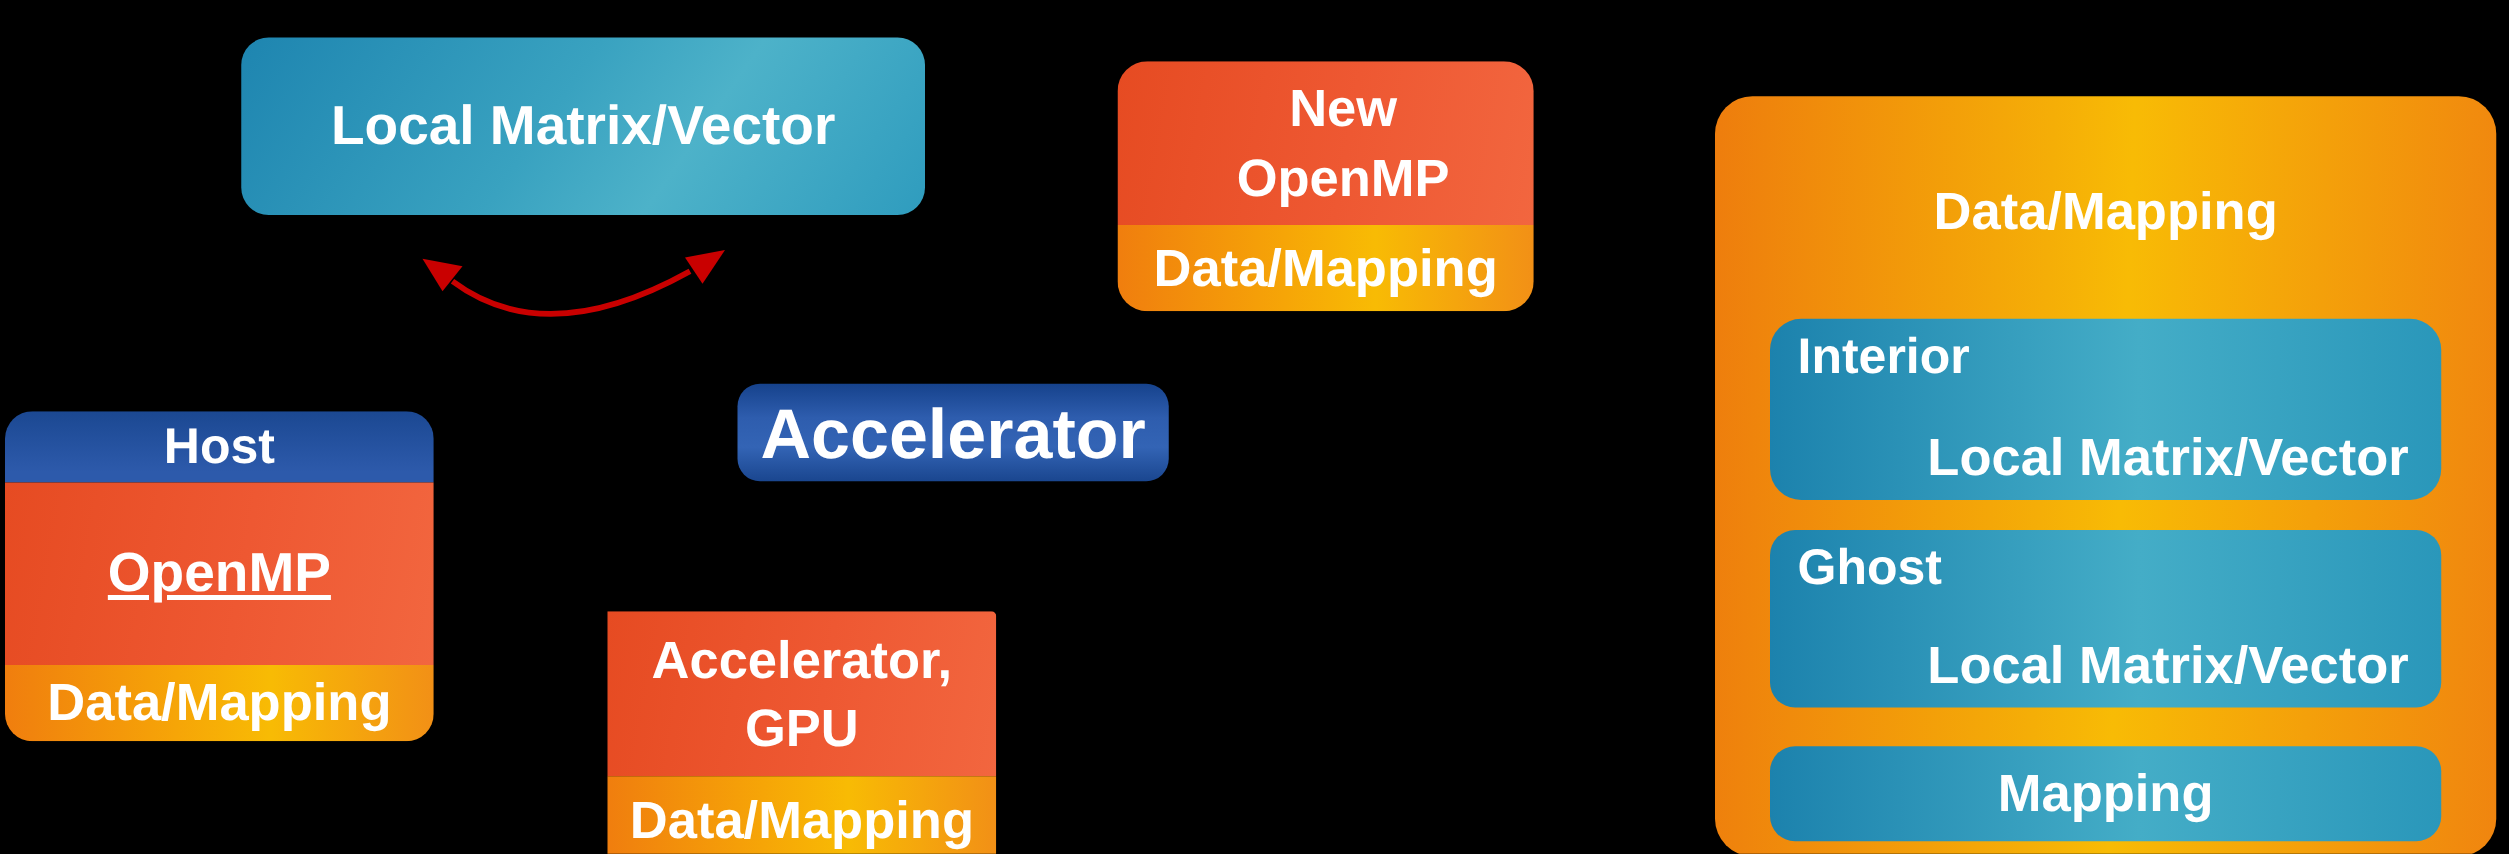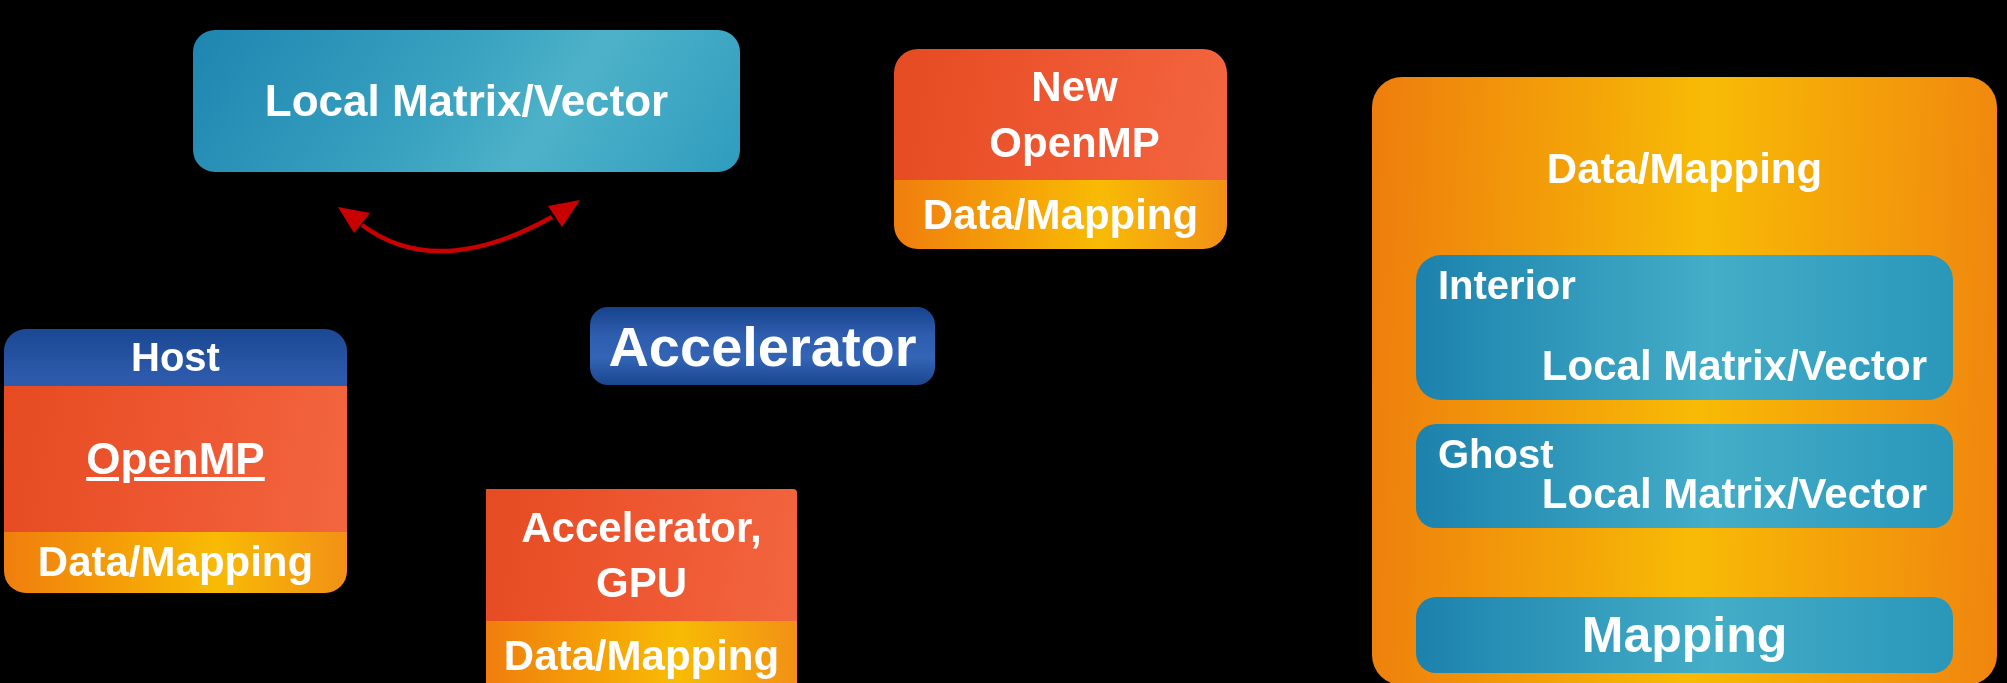--- a/index.html
+++ b/index.html
@@ -47,22 +47,22 @@
   
   .accel-gpu{left:470px;top:463px;width:327px;height:202px;border-radius:4px;overflow:hidden;display:flex;flex-direction:column;padding-left:16px;}
   .accel-gpu .sec-top{height:132px;display:flex;flex-direction:column;align-items:center;justify-content:center;font-size:42px;line-height:1.32;}
   .accel-gpu .sec-bot{height:70px;font-size:42px;}
 
   
   .dm-container{left:1372px;top:51px;width:625px;height:608px;}
   .dm-title{position:absolute;left:0;top:68px;width:100%;text-align:center;font-size:42px;}
   .dm-inner{position:absolute;left:44px;width:537px;border-radius:20px;}
   .dm-interior{top:152px;height:145px;border-radius:25px;}
-  .dm-ghost{top:321px;height:104px;}
-  .dm-mapping{top:494px;height:76px;font-size:50px;}
+  .dm-ghost{top:321px;height:142px;}
+  .dm-mapping{top:494px;height:76px;font-size:42px;}
   .inner-title{position:absolute;left:22px;top:8px;font-size:40px;}
   .inner-sub{position:absolute;right:26px;bottom:10px;font-size:42px;}
 </style>
 </head>
 <body>
 
 <div class="box rounded teal-main center lmv">
   <span>Local Matrix/Vector</span>
 </div>
 

